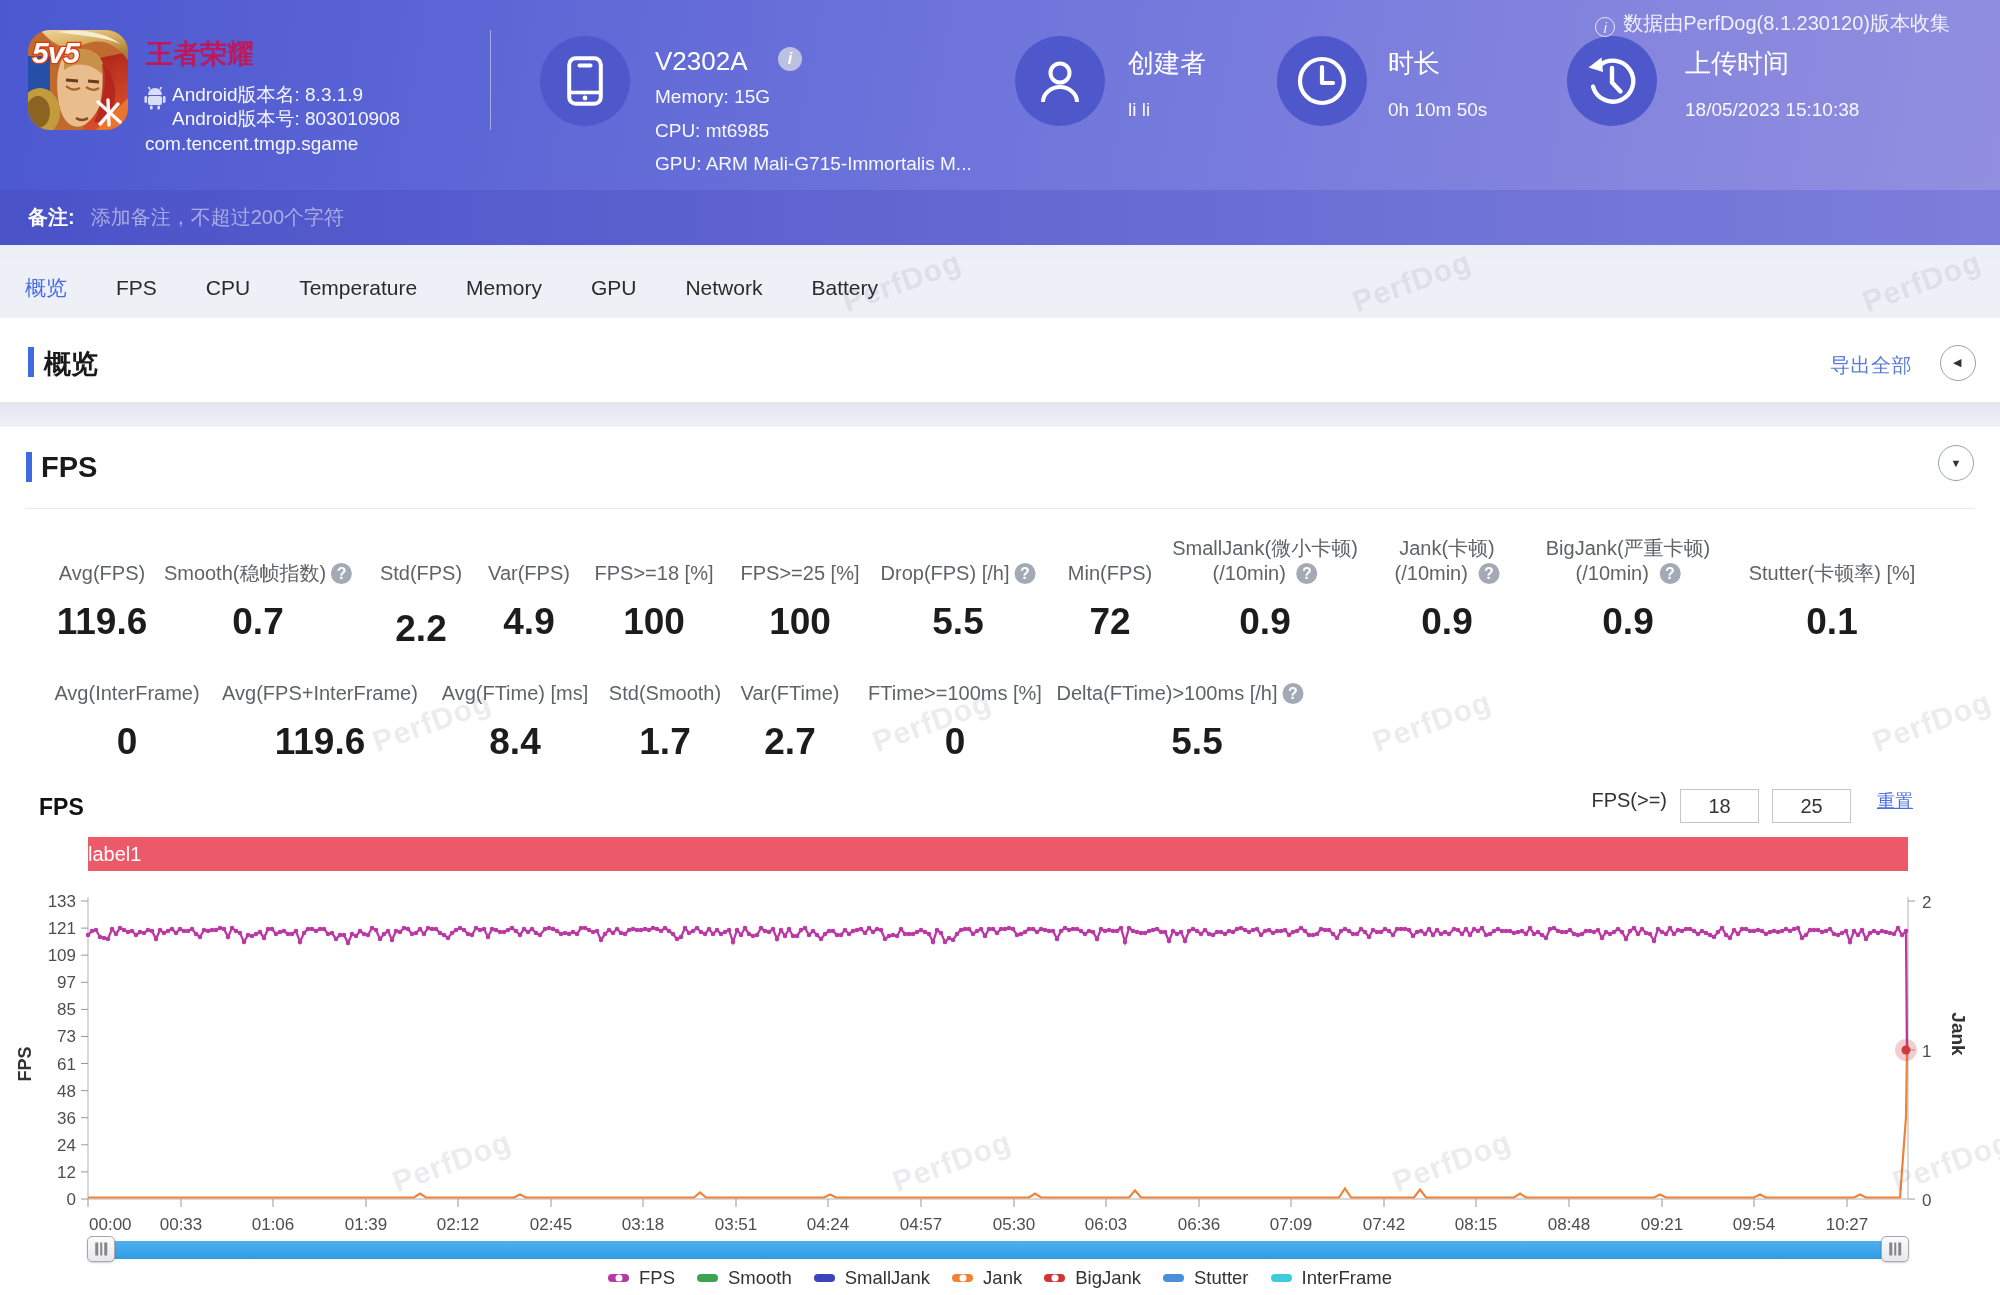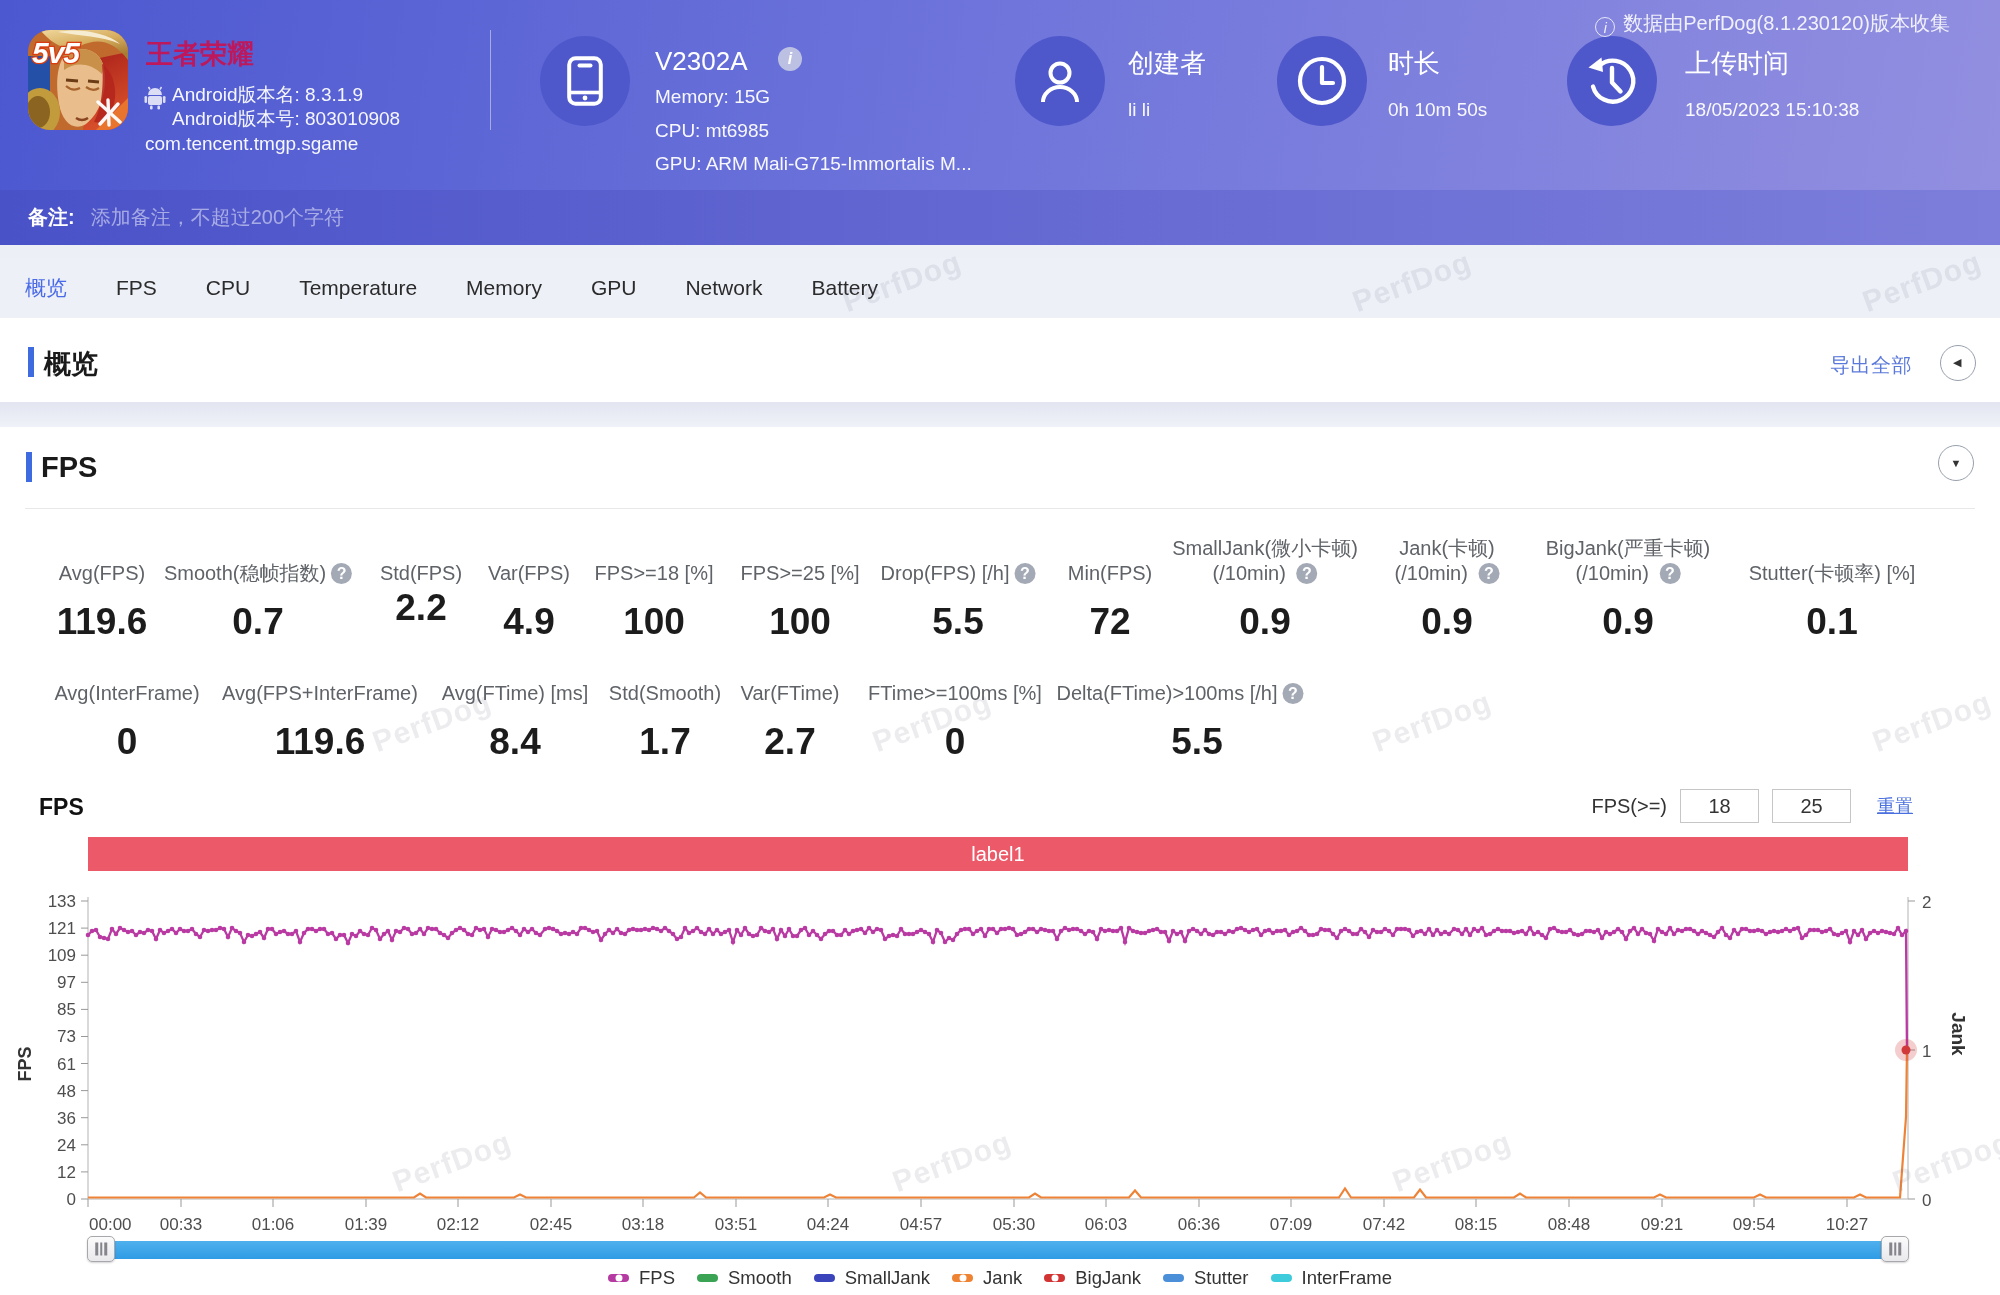--- a/index.html
+++ b/index.html
@@ -25,24 +25,24 @@
 .cbtn{position:absolute;width:36px;height:36px;border-radius:50%;border:1px solid #98a0ac;background:#fff}
 .card{position:absolute;left:0;top:427px;width:2000px;height:868px;background:#fff}
 .fpstitle{position:absolute;left:41px;top:451px;font-size:29px;font-weight:bold;color:#1a1a1a}
 .sep{position:absolute;left:25px;top:508px;width:1950px;height:1px;background:#e8e8ea}
 .scol{position:absolute;transform:translateX(-50%);text-align:center}
 .slab{font-size:20px;color:#5f6368;line-height:25px;display:flex;flex-direction:column;justify-content:flex-end;white-space:nowrap}
 .sval{font-size:37px;font-weight:bold;color:#1c1c1c}
 .q{display:inline-block;width:21px;height:21px;border-radius:50%;background:#a3a9b5;color:#fff;font-size:16px;font-weight:bold;line-height:21px;text-align:center;margin-left:5px;vertical-align:middle}
 .q{vertical-align:1px}
 .charttitle{position:absolute;left:39px;top:794px;font-size:23px;font-weight:bold;color:#111}
-.fctl{position:absolute;top:789px;right:87px;display:flex;align-items:center;font-size:20px;color:#333}
+.fctl{position:absolute;top:789px;right:87px;display:flex;align-items:flex-start;font-size:20px;color:#333}
 .fctl .box{width:79px;height:34px;border:1px solid #c6c6c6;text-align:center;line-height:32px;margin-left:13px;font-size:20px}
 .fctl .reset{color:#4a6fdf;text-decoration:underline;margin-left:26px;font-size:18px}
-.banner{position:absolute;left:88px;top:837px;width:1820px;height:34px;background:#ec5a6a;color:#fff;font-size:20px;text-align:center;line-height:34px}
+.banner{position:absolute;left:88px;top:837px;width:1820px;height:34px;background:#ec5a6a;color:#fff;font-size:20px;text-align:left;line-height:34px}
 .chart{position:absolute;left:0;top:870px}
 .slider{position:absolute;left:88px;top:1241px;width:1820px;height:18px;background:linear-gradient(#4fb0ed,#2f9ce5);border-radius:2px}
 .shandle{position:absolute;top:-5px;width:28px;height:26px;background:linear-gradient(#fbfbfc,#e9e9ec);border:1px solid #a8a8ac;border-radius:5px;box-shadow:0 1px 2px rgba(0,0,0,0.18)}
 .grip{position:absolute;left:50%;top:50%;transform:translate(-50%,-50%);display:flex;gap:2px}
 .grip i{display:block;width:2.5px;height:13px;background:#85858c}
 .legend{position:absolute;left:0;top:1267px;width:2000px;display:flex;justify-content:center;align-items:center;gap:22px;font-size:18.5px;color:#333}
 .litem{display:flex;align-items:center;gap:10px}
 .lmark{width:21px;height:8px;border-radius:4px;position:relative}
 .lmark.dot::after{content:"";position:absolute;left:50%;top:50%;transform:translate(-50%,-50%);width:7px;height:7px;border-radius:50%;background:#fff}
 .wm{position:absolute;font-size:30px;color:rgba(110,110,135,0.13);transform:rotate(-20deg);font-weight:bold;letter-spacing:1px}
@@ -183,21 +183,21 @@
     <div class="scol" style="left:258px;top:530px">
       <div class="slab" style="height:56px">
         <div>Smooth(稳帧指数)<span class="q">?</span></div>
       </div>
       <div class="sval" style="margin-top:15px">0.7</div>
     </div>
     <div class="scol" style="left:421px;top:530px">
       <div class="slab" style="height:56px">
         <div>Std(FPS)</div>
       </div>
-      <div class="sval" style="margin-top:1px">2.2</div>
+      <div class="sval" style="margin-top:22px">2.2</div>
     </div>
     <div class="scol" style="left:529px;top:530px">
       <div class="slab" style="height:56px">
         <div>Var(FPS)</div>
       </div>
       <div class="sval" style="margin-top:15px">4.9</div>
     </div>
     <div class="scol" style="left:654px;top:530px">
       <div class="slab" style="height:56px">
         <div>FPS&gt;=18 [%]</div>

